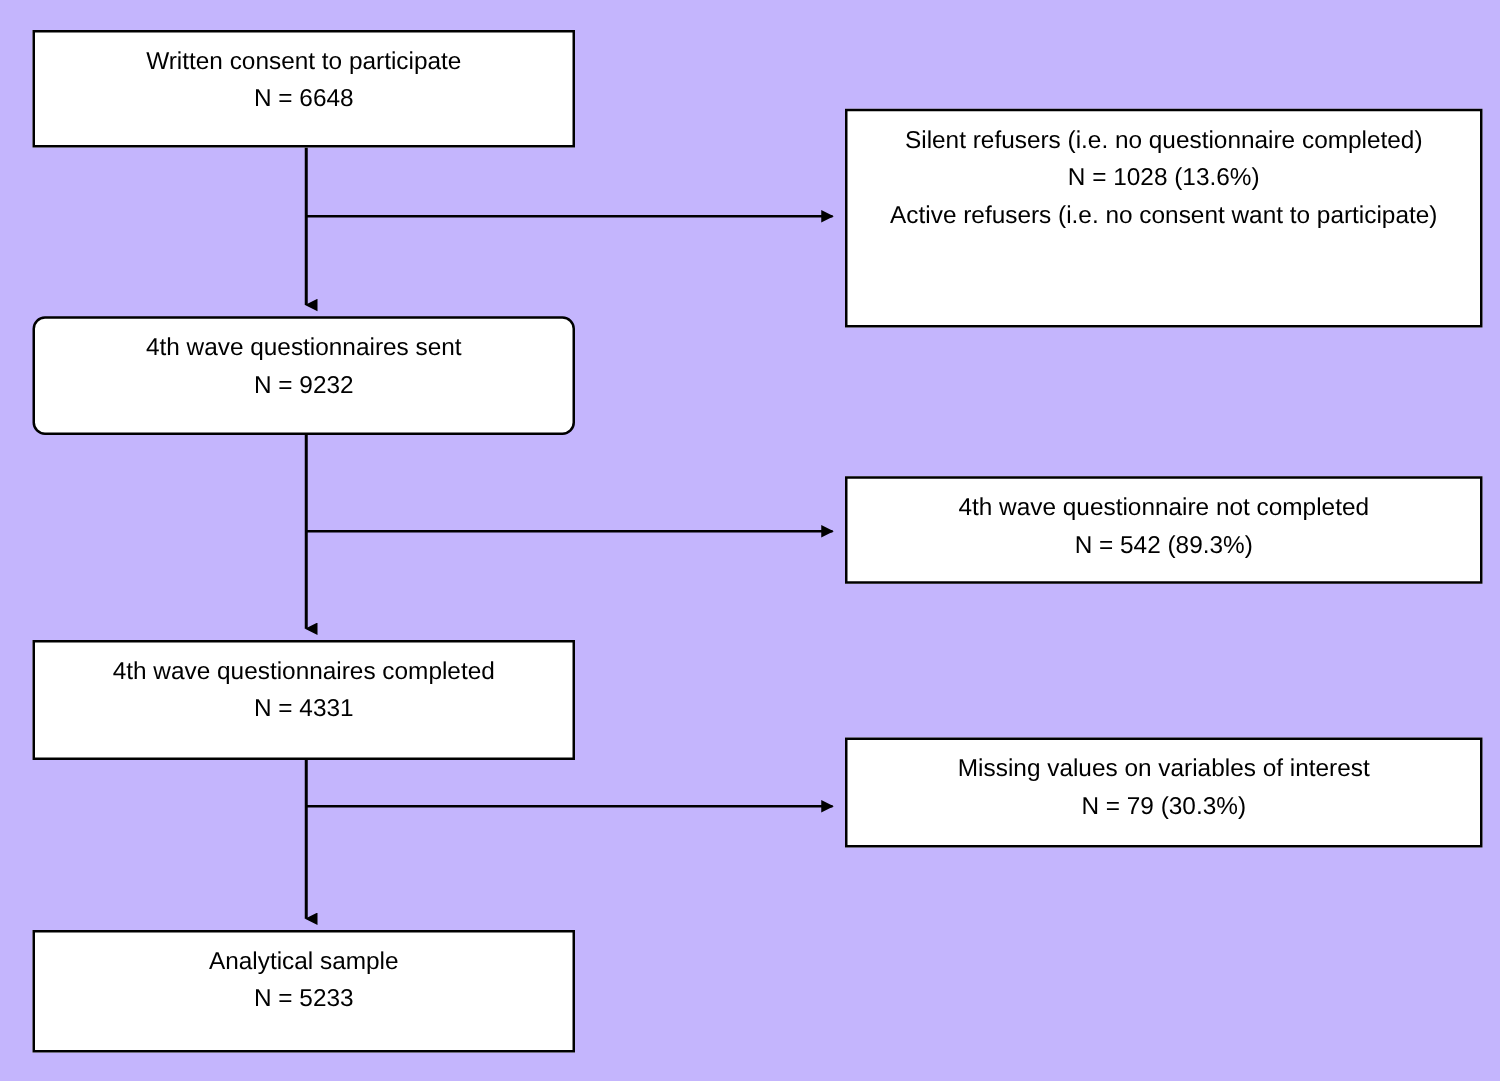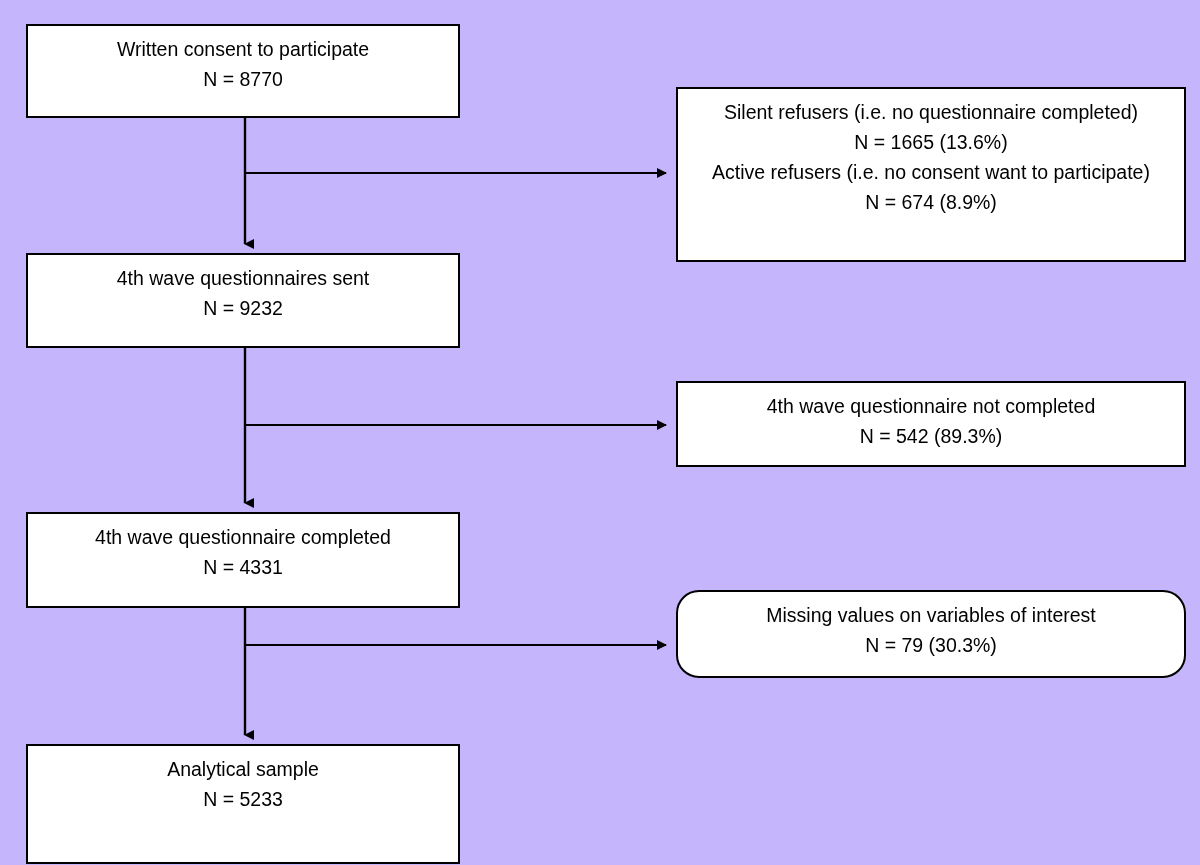--- a/index.html
+++ b/index.html
@@ -39,28 +39,28 @@
   .node-line {
     display: block;
     font-size: 19.5px;
     line-height: 30px;
     white-space: nowrap;
     color: #000000;
   }
   
   .main-box { left: 26px; width: 434px; }
   #box-consent   { top: 24px;  height: 94px; }
-  #box-sent      { top: 253px; height: 95px; }
+  #box-sent      { top: 253px; height: 95px; border-radius: 10px; }
   #box-completed { top: 512px; height: 96px; }
-  #box-analytical{ top: 744px; height: 120px; }
+  #box-analytical{ top: 744px; height: 98px; }
   
   .excl-box { left: 676px; width: 510px; }
   #box-refusers   { top: 87px;  height: 175px; }
   #box-notcomp    { top: 381px; height: 86px; }
-  #box-missing    { top: 590px; height: 88px; border-radius: 23px; }
+  #box-missing    { top: 590px; height: 88px; }
 </style>
 </head>
 <body>
 
 <div id="flowchart">
 
   <svg id="connector-layer" viewBox="0 0 1200 865" width="1200" height="865" aria-hidden="true">
     <defs>
       <marker id="arrowDown" markerWidth="16" markerHeight="16" refX="5" refY="9" orient="auto" markerUnits="userSpaceOnUse">
         <path d="M0,0 L10,0 L5,10 z" fill="#000000"></path>
@@ -87,43 +87,42 @@
     <g>
       <line x1="245" y1="608" x2="245" y2="735" stroke="#000000" stroke-width="2.4" marker-end="url(#arrowDown)"></line>
     </g>
     <g>
       <line x1="245" y1="645" x2="666" y2="645" stroke="#000000" stroke-width="1.9" marker-end="url(#arrowRight)"></line>
     </g>
   </svg>
 
   <div class="node-box main-box" id="box-consent">
     <span class="node-line">Written consent to participate</span>
-    <span class="node-line">N = 8770</span>
+    <span class="node-line">N = 6648</span>
   </div>
 
   <div class="node-box main-box" id="box-sent">
     <span class="node-line">4th wave questionnaires sent</span>
     <span class="node-line">N = 9232</span>
   </div>
 
   <div class="node-box main-box" id="box-completed">
-    <span class="node-line">4th wave questionnaire completed</span>
+    <span class="node-line">4th wave questionnaires completed</span>
     <span class="node-line">N = 4331</span>
   </div>
 
   <div class="node-box main-box" id="box-analytical">
     <span class="node-line">Analytical sample</span>
     <span class="node-line">N = 5233</span>
   </div>
 
   <div class="node-box excl-box" id="box-refusers">
     <span class="node-line">Silent refusers (i.e. no questionnaire completed)</span>
-    <span class="node-line">N = 1665 (13.6%)</span>
+    <span class="node-line">N = 1028 (13.6%)</span>
     <span class="node-line">Active refusers (i.e. no consent want to participate)</span>
-    <span class="node-line">N = 674 (8.9%)</span>
   </div>
 
   <div class="node-box excl-box" id="box-notcomp">
     <span class="node-line">4th wave questionnaire not completed</span>
     <span class="node-line">N = 542 (89.3%)</span>
   </div>
 
   <div class="node-box excl-box" id="box-missing">
     <span class="node-line">Missing values on variables of interest</span>
     <span class="node-line">N = 79 (30.3%)</span>

